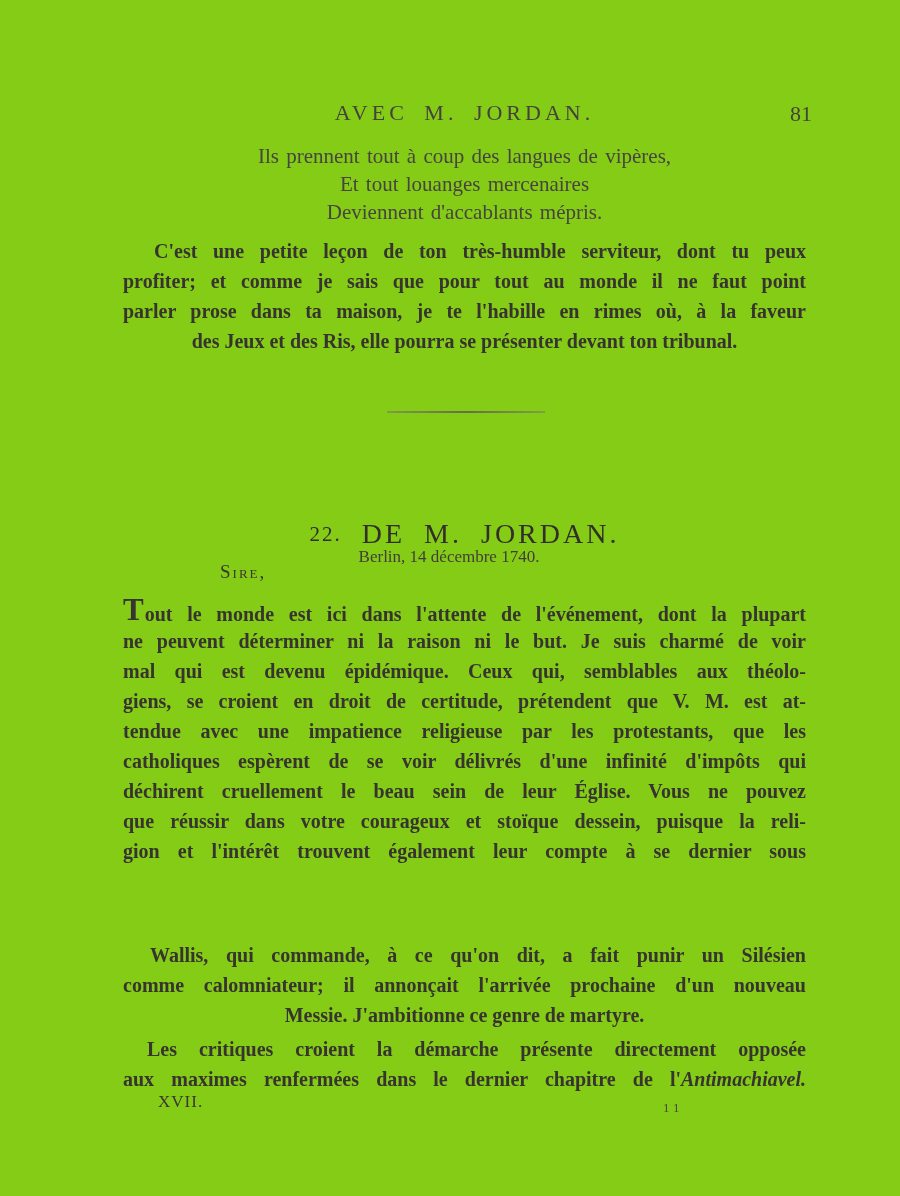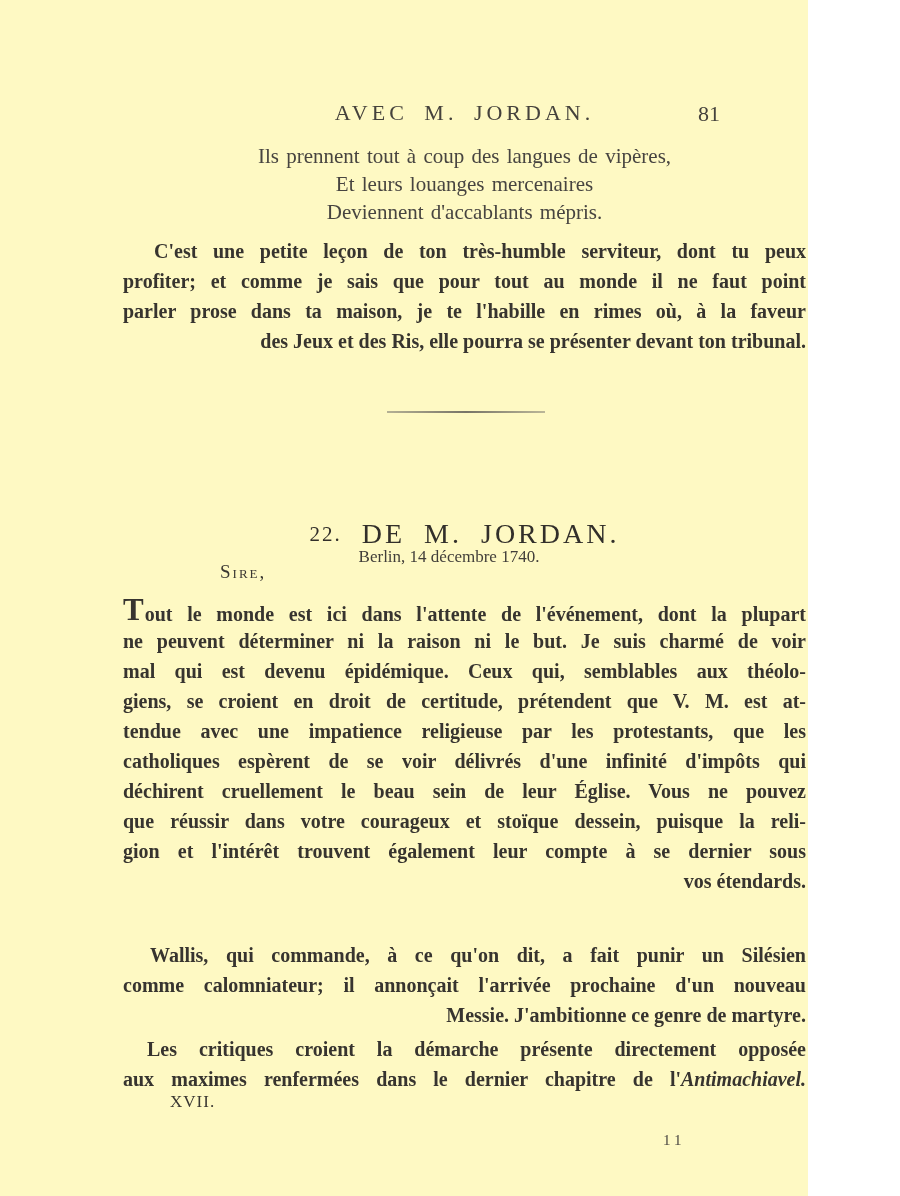--- a/index.html
+++ b/index.html
@@ -1,38 +1,38 @@
 <!DOCTYPE html>
 <html><head>
 <meta charset="utf-8">
 <style>
   html,body { margin:0; padding:0; }
   .page {
     position:relative;
-    width:808px; height:1196px;
-    background:#fef9c3;
+    width:900px; height:1196px;
+    background:#84cc16;
     font-family:"Liberation Serif", serif;
     color:#37342f;
     overflow:hidden;
   }
   .block { position:absolute; left:123px; width:683px; }
 
   
   .running-head { top:100px; text-align:center; }
   .running-title { font-size:22px; letter-spacing:4px; word-spacing:7px; color:#45423c; }
   .page-number { position:absolute; top:101px; right:88px; font-size:22px; color:#45423c; }
 
   
   .verse { top:142px; text-align:center; color:#474440; }
   .verse-line { font-size:21px; line-height:28px; height:28px; word-spacing:2px; }
 
   
   .tline { font-size:20px; line-height:30px; height:30px; overflow:hidden;font-weight:bold; }
   .j { text-align:justify; text-align-last:justify; -moz-text-align-last:justify; }
-  .l { text-align:right; }
+  .l { text-align:center; }
   .indent1 { padding-left:31px; }
   .indent2 { padding-left:27px; }
   .indent3 { padding-left:24px; }
 
   .intro { top:236px; }
 
   .divider {
     position:absolute; top:411px; left:387px; width:158px; height:2px;
     background:linear-gradient(90deg, rgba(120,117,110,.55), rgba(96,93,87,.85), rgba(120,117,110,.5));
   }
@@ -45,36 +45,36 @@
   .dateline { top:547px; text-align:center; padding-right:31px; box-sizing:border-box; font-size:17px; color:#413e39; }
   .salutation { position:absolute; top:561px; left:220px; font-size:19px; font-variant:small-caps; letter-spacing:2px; color:#3a3732; }
 
   .letter-body { top:596px; }
   .initial { font-size:31px; line-height:30px; display:inline-block; transform:translateY(-1px); margin-right:1px; }
 
   .para-wallis { top:940px; }
   .para-critiques { top:1034px; }
   .ital { font-style:italic; }
 
-  .footer-sig { position:absolute; top:1092px; left:170px; font-size:17px; letter-spacing:1px; color:#3a3732; }
-  .footer-num { position:absolute; top:1100px; left:663px; font-size:15px; letter-spacing:4px; color:#4a4741;margin-top:32px; }
+  .footer-sig { position:absolute; top:1092px; left:158px; font-size:17px; letter-spacing:1px; color:#3a3732; }
+  .footer-num { position:absolute; top:1100px; left:663px; font-size:13px; letter-spacing:4px; color:#4a4741; }
 </style>
 </head>
 <body>
 
 <div class="page">
 
   <div class="block running-head">
     <span class="running-title">AVEC M. JORDAN.</span>
   </div>
   <div class="page-number">81</div>
 
   <div class="block verse">
     <div class="verse-line">Ils prennent tout à coup des langues de vipères,</div>
-    <div class="verse-line">Et leurs louanges mercenaires</div>
+    <div class="verse-line">Et tout louanges mercenaires</div>
     <div class="verse-line">Deviennent d'accablants mépris.</div>
   </div>
 
   <div class="block intro">
     <div class="tline j indent1">C'est une petite leçon de ton très-humble serviteur, dont tu peux</div>
     <div class="tline j">profiter; et comme je sais que pour tout au monde il ne faut point</div>
     <div class="tline j">parler prose dans ta maison, je te l'habille en rimes où, à la faveur</div>
     <div class="tline l">des Jeux et des Ris, elle pourra se présenter devant ton tribunal.</div>
   </div>
 
@@ -91,21 +91,20 @@
   <div class="block letter-body">
     <div class="tline j"><span class="initial">T</span><span>out le monde est ici dans l'attente de l'événement, dont la plupart</span></div>
     <div class="tline j">ne peuvent déterminer ni la raison ni le but. Je suis charmé de voir</div>
     <div class="tline j">mal qui est devenu épidémique. Ceux qui, semblables aux théolo-</div>
     <div class="tline j">giens, se croient en droit de certitude, prétendent que V. M. est at-</div>
     <div class="tline j">tendue avec une impatience religieuse par les protestants, que les</div>
     <div class="tline j">catholiques espèrent de se voir délivrés d'une infinité d'impôts qui</div>
     <div class="tline j">déchirent cruellement le beau sein de leur Église. Vous ne pouvez</div>
     <div class="tline j">que réussir dans votre courageux et stoïque dessein, puisque la reli-</div>
     <div class="tline j">gion et l'intérêt trouvent également leur compte à se dernier sous</div>
-    <div class="tline l">vos étendards.</div>
   </div>
 
   <div class="block para-wallis">
     <div class="tline j indent2">Wallis, qui commande, à ce qu'on dit, a fait punir un Silésien</div>
     <div class="tline j">comme calomniateur; il annonçait l'arrivée prochaine d'un nouveau</div>
     <div class="tline l">Messie. J'ambitionne ce genre de martyre.</div>
   </div>
 
   <div class="block para-critiques">
     <div class="tline j indent3">Les critiques croient la démarche présente directement opposée</div>

